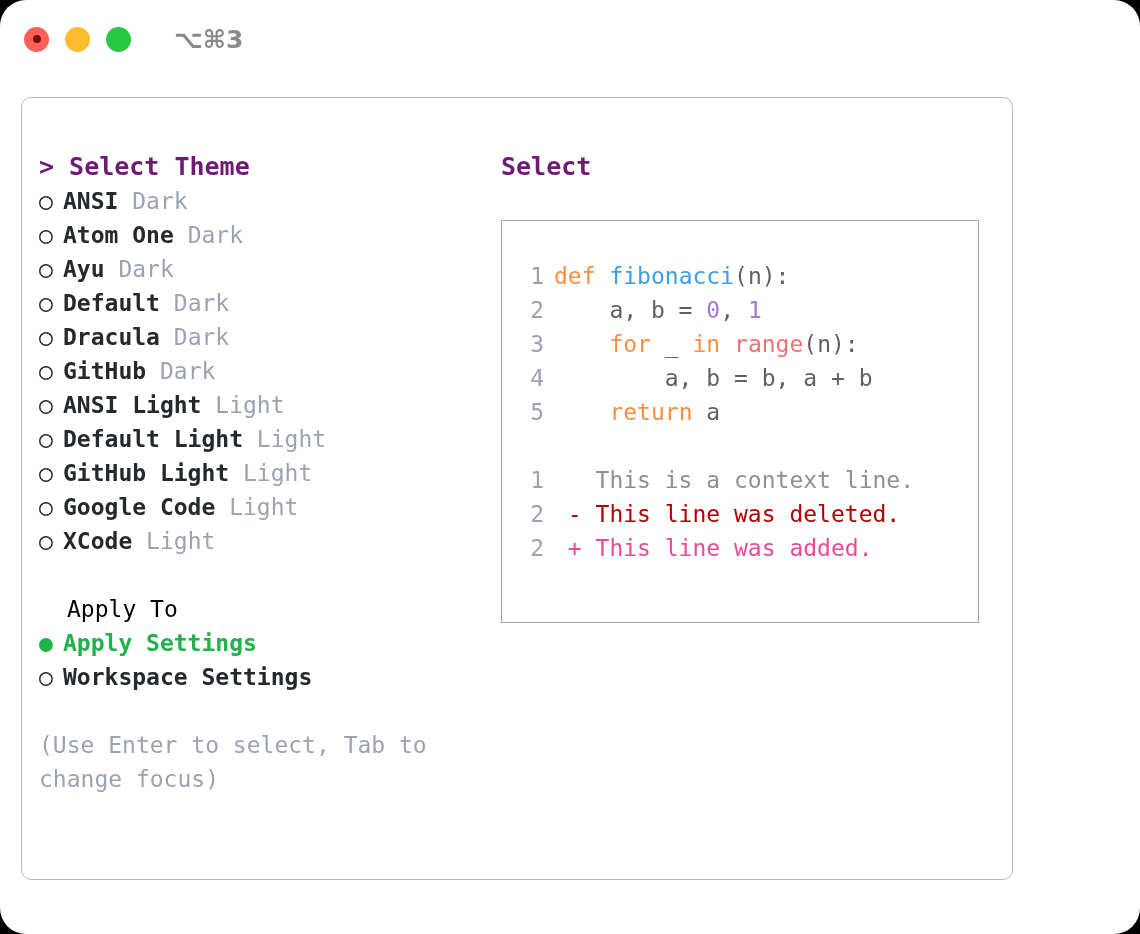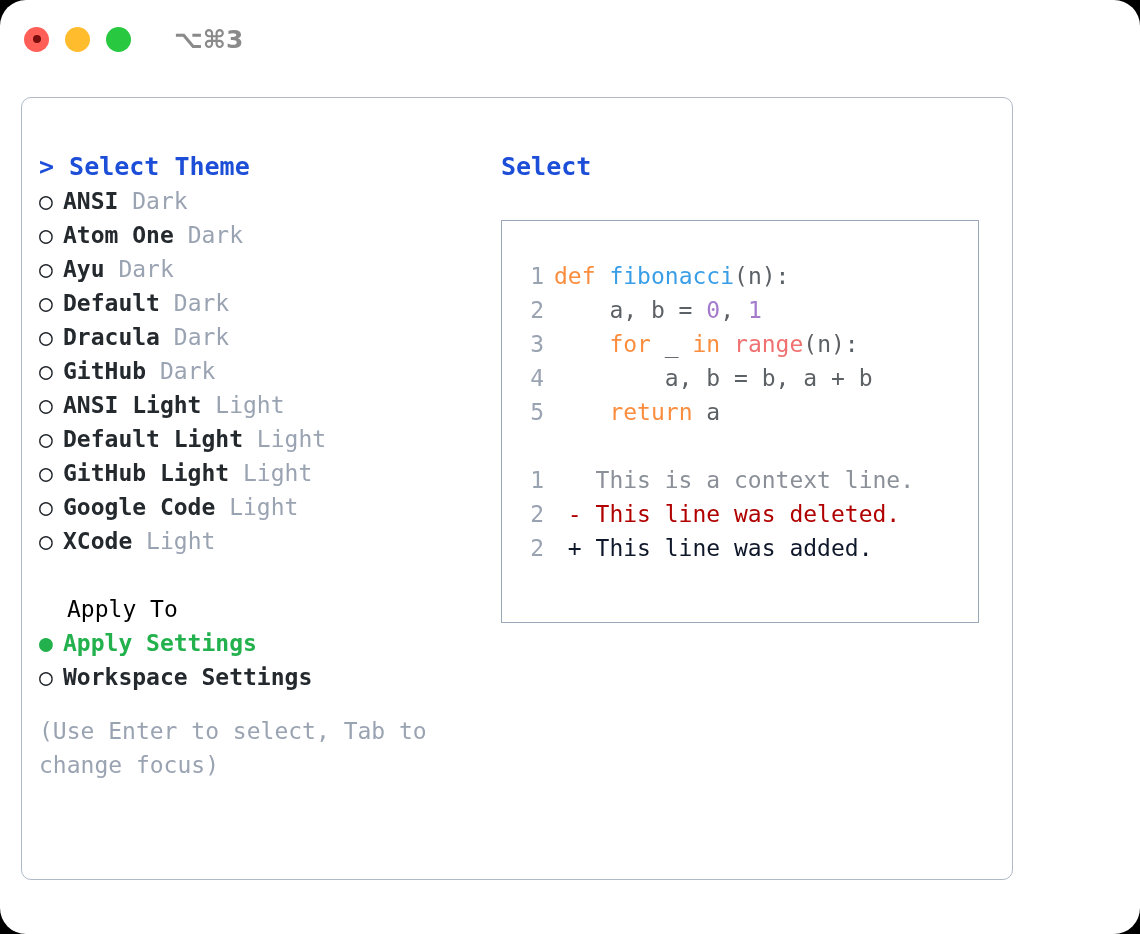--- a/index.html
+++ b/index.html
@@ -80,21 +80,21 @@
     position: absolute;
     left: 479px; top: 52px;
     width: 500px;
   }
 
   .mono { font-family: "DejaVu Sans Mono", "Liberation Mono", monospace; }
 
   .heading {
     font-size: 25px;
     font-weight: bold;
-    color: #1d4ed8;
+    color: #701a75;
     line-height: 34px;
     white-space: pre;
   }
 
   
   .list { margin-top: 0px; }
   .row {
     font-size: 23px;
     line-height: 34px;
     white-space: pre;
@@ -115,21 +115,21 @@
   .sub-heading {
     font-size: 23px;
     line-height: 34px;
     color: #000000;
     white-space: pre;
     padding-left: 28px;
     font-weight: normal;
   }
 
   .hint {
-    margin-top: 20px;
+    margin-top: 34px;
     font-size: 23px;
     line-height: 34px;
     color: #9aa3b2;
     width: 410px;
   }
 
   
   .preview-box {
     margin-top: 36px;
     width: 478px;
@@ -155,21 +155,21 @@
   .kw   { color: #fa8d3e; }
   .fn   { color: #399ee6; }
   .bi   { color: #f07171; }
   .num  { color: #a37acc; }
   .punct{ color: #5c6166; }
 
   .blank-line { height: 34px; }
 
   .diff-ctx { color: #8a8f98; }
   .diff-del { color: #b00000; }
-  .diff-add { color: #0f172a; }
+  .diff-add { color: #ec4899; }
 </style>
 </head>
 <body>
 
 <div class="window">
 
   <div class="titlebar">
     <div class="dots">
       <div class="dot dot-red">
           <span class="inner"></span>

